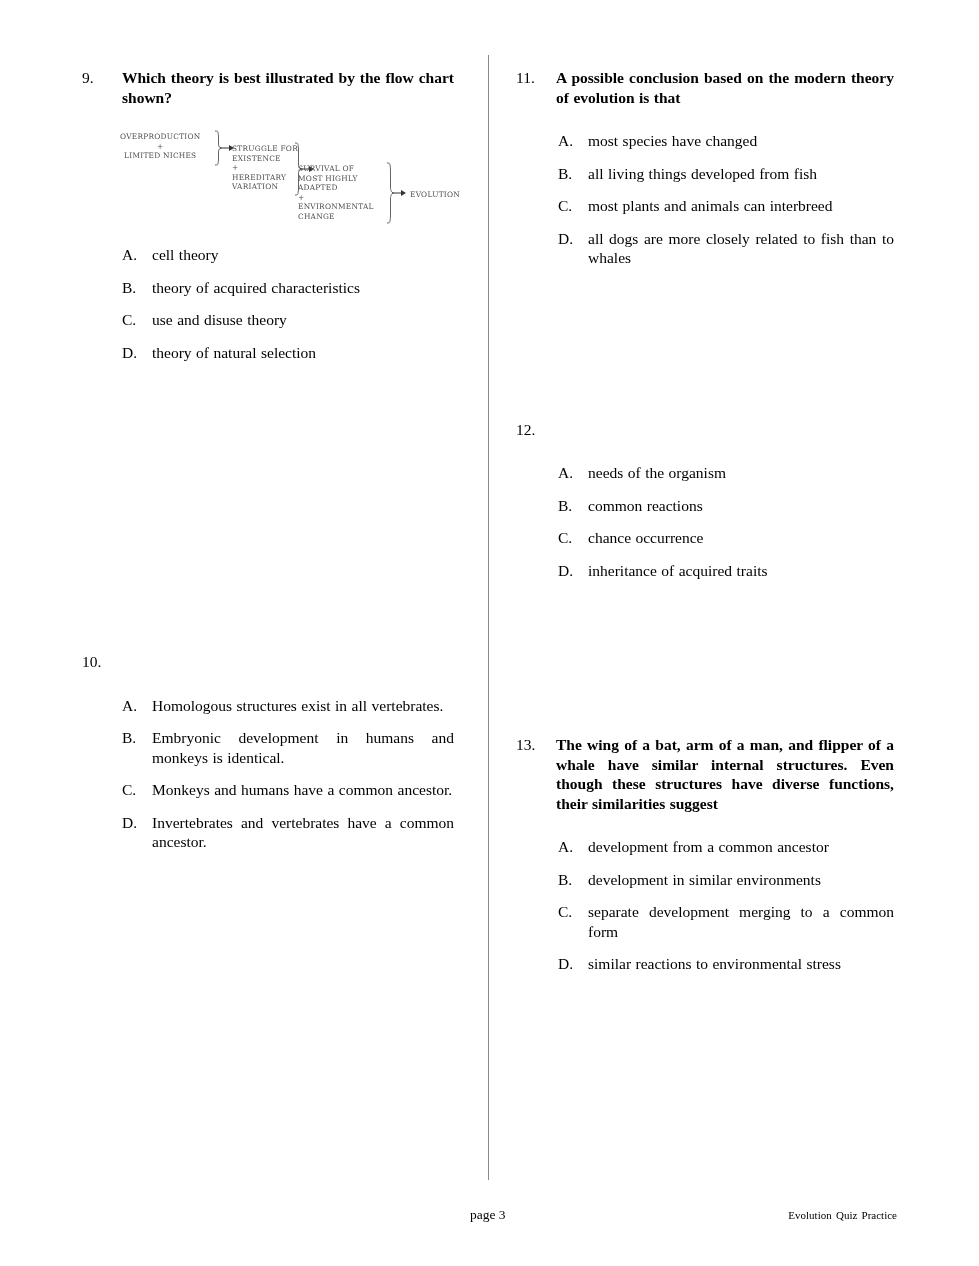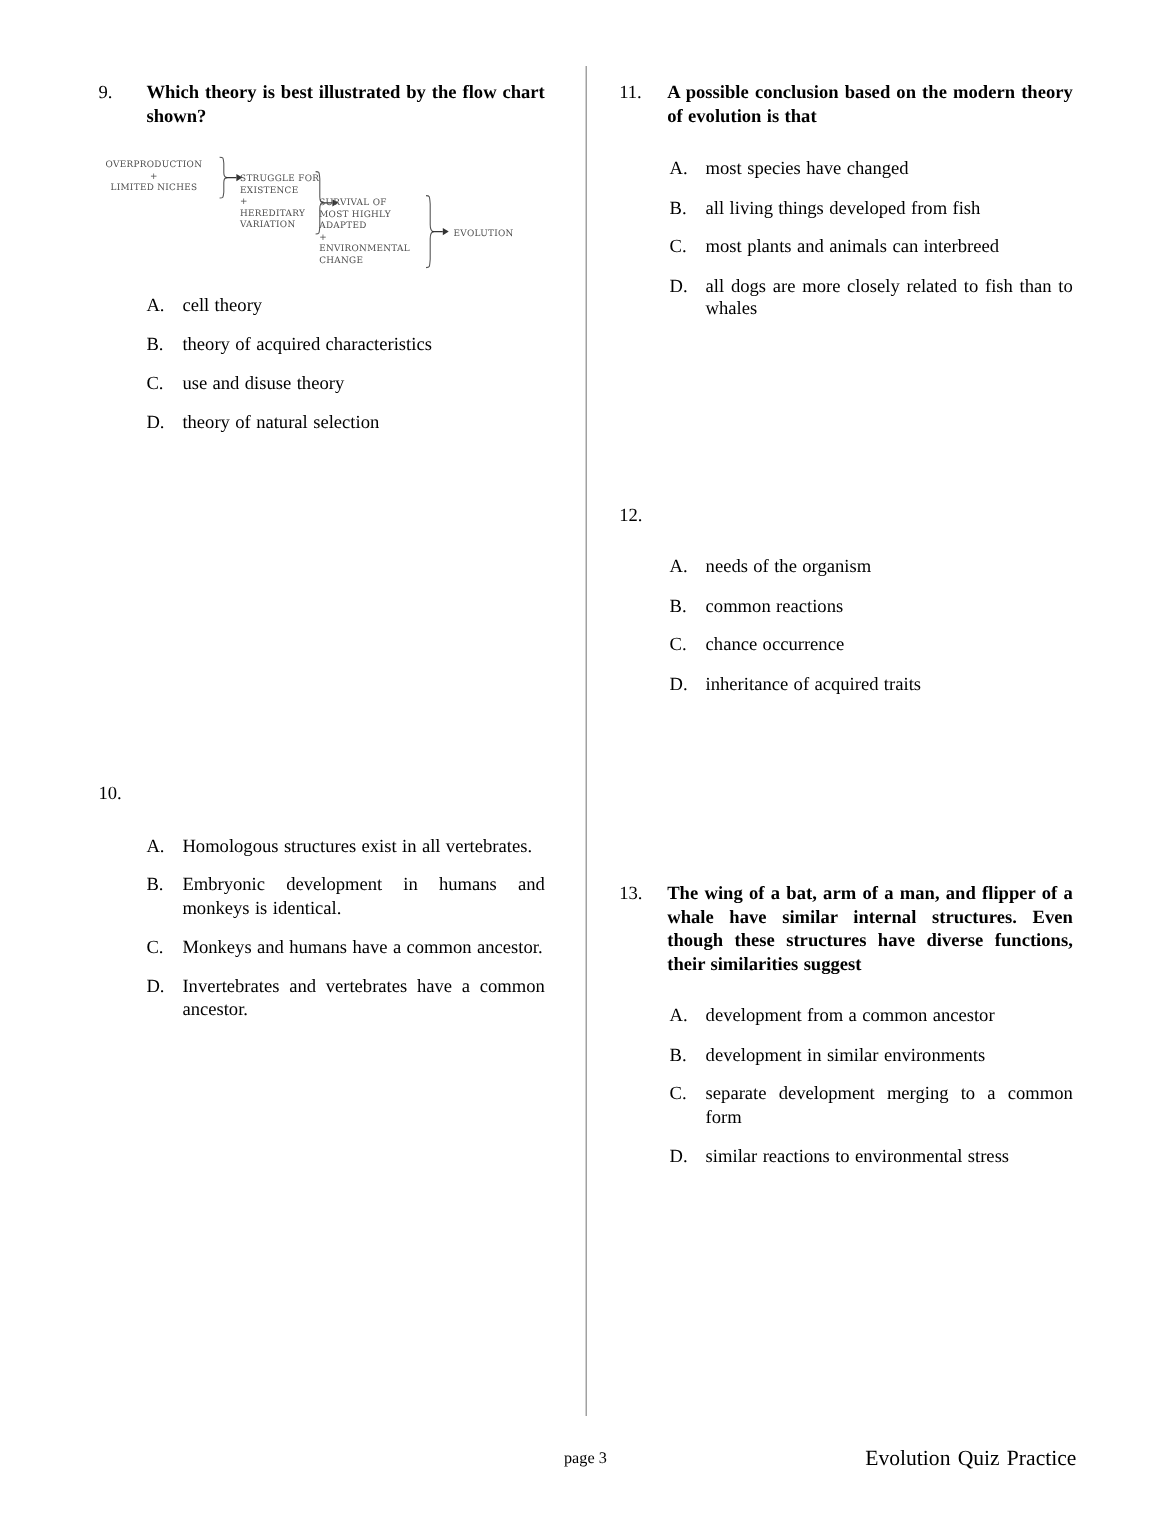--- a/index.html
+++ b/index.html
@@ -88,20 +88,21 @@
 
   
   .gap-q9-q10  { height: 277px; }
   .gap-q11-q12 { height: 139px; }
   .gap-q12-q13 { height: 142px; }
 
   
   .flowchart {
     position: relative;
     margin-top: 19px;
+    margin-left: 32px;
     width: 360px;
     height: 105px;
     font-family: "DejaVu Serif", "Liberation Serif", serif;
     color: #ararar;
     color: #4a4a4a;
   }
   .fc-group {
     position: absolute;
     font-size: 7.4px;
     line-height: 9.6px;
@@ -134,21 +135,21 @@
     position: absolute;
     left: 388px;
     top: 0;
     font-size: 13.5px;
     line-height: 18px;
   }
   .footer-title {
     position: absolute;
     right: 0;
     top: 0;
-    font-size: 18px;
+    font-size: 11px;
     line-height: 18px;
     word-spacing: 1.5px;
   }
 </style>
 </head>
 <body>
 
 <div class="page">
 
   <div class="column-divider"></div>

